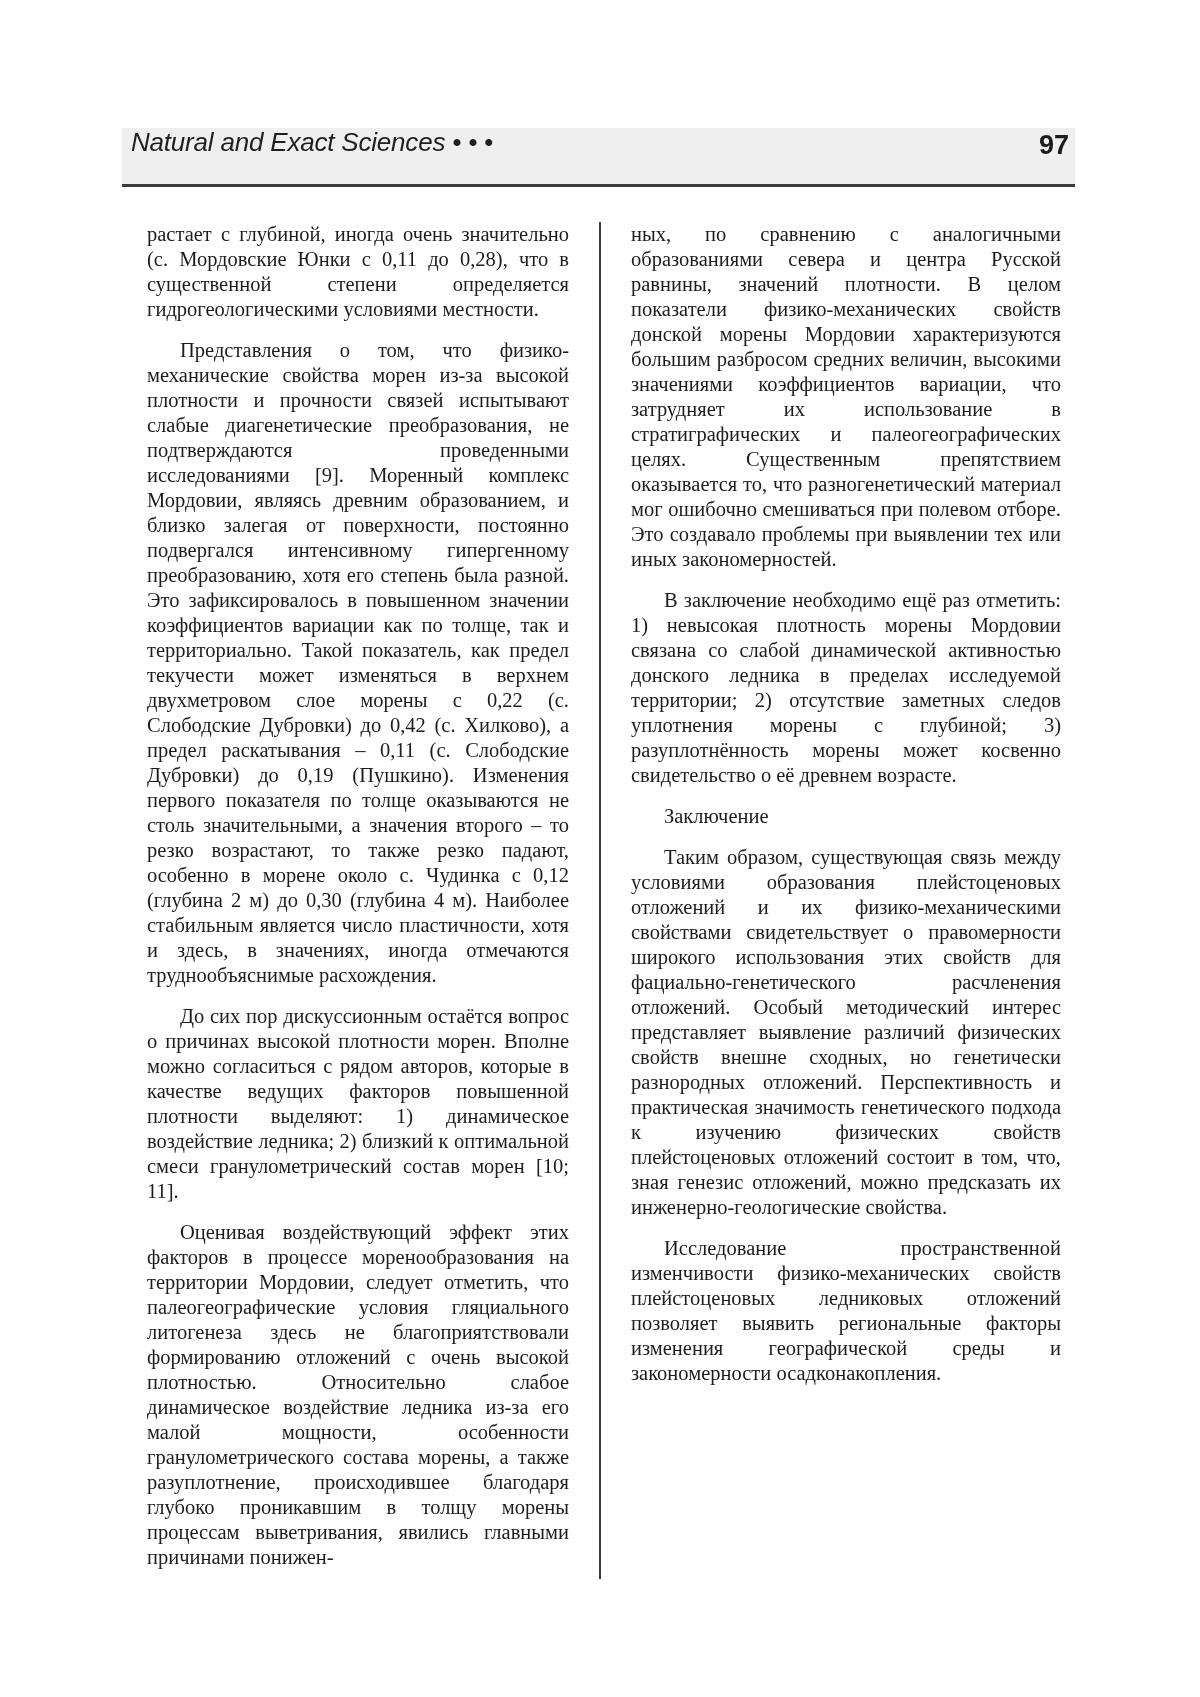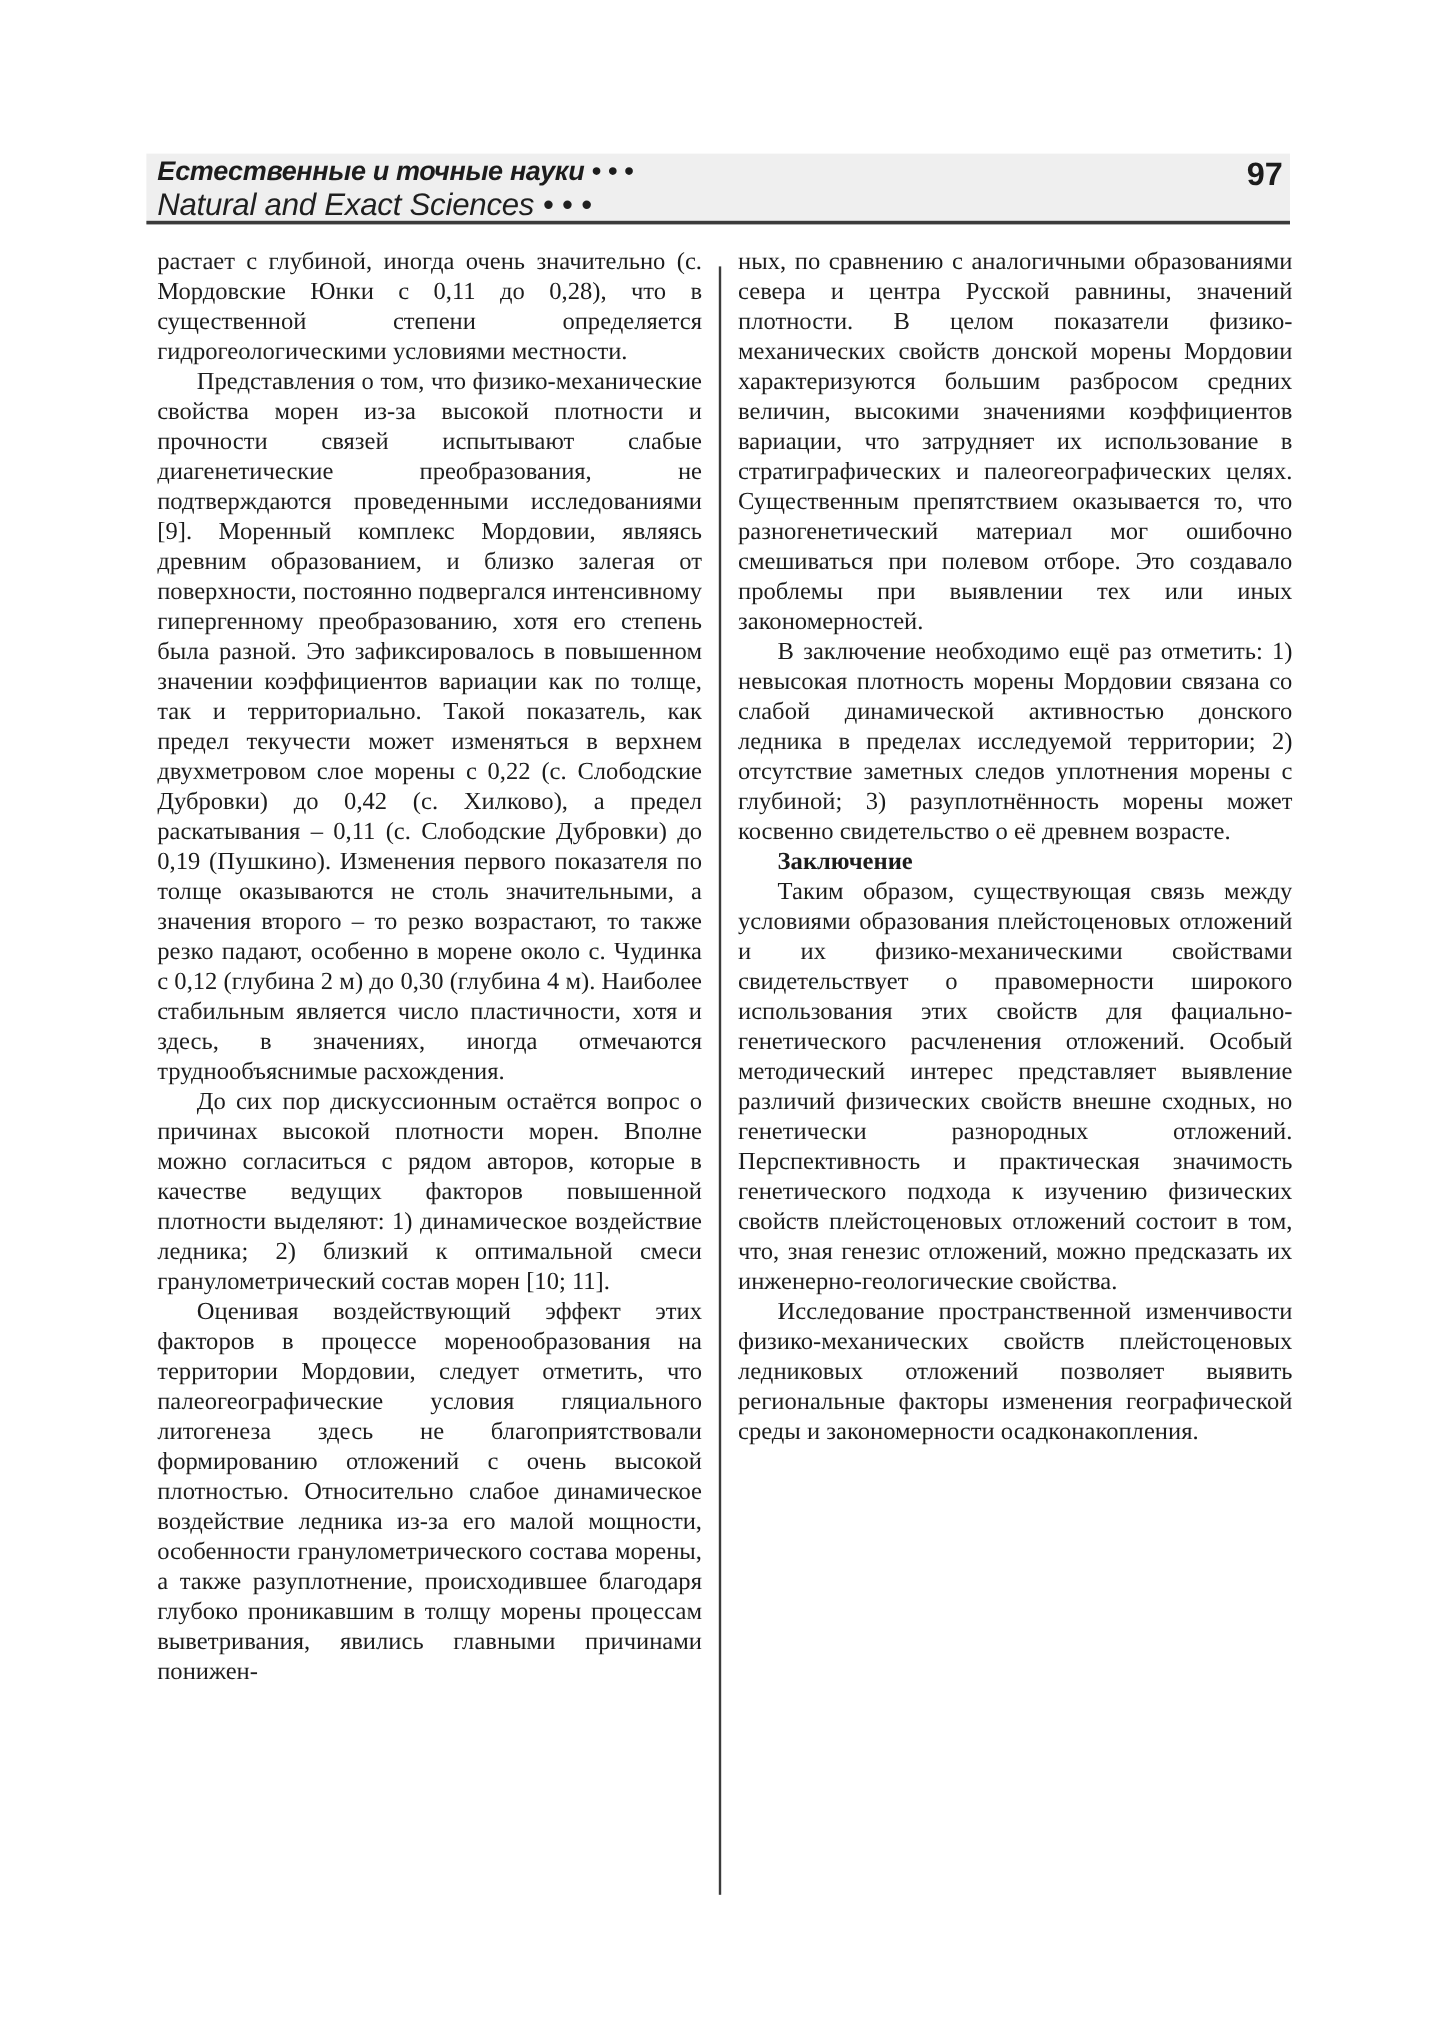--- a/index.html
+++ b/index.html
@@ -73,39 +73,38 @@
     line-height: 25px;
   }
   .col-left  { width: 454px; }
   .col-right { flex: 1; }
   .sep {
     width: 2px;
     background: #3c3c3c;
     margin: 16px 14px 12px 14px;
   }
   .col p {
-    margin: 0;
+    margin: 16px;
     text-align: justify;
     hyphens: auto;
     -webkit-hyphens: auto;
   }
   .ind { text-indent: 33px; }
   .heading {
-    font-weight: bold;
+    font-weight: normal;
     text-align: center;
   }
 </style>
 </head>
 <body>
 
 <div class="page">
 
   <div class="header-band">
     <div class="header-titles">
-      <div class="title-ru">Естественные и точные науки • • •</div>
       <div class="title-en">Natural and Exact Sciences • • •</div>
     </div>
     <div class="page-num">97</div>
   </div>
 
   <div class="columns">
 
     <div class="col col-left">
       <p>растает с глубиной, иногда очень значительно (с. Мордовские Юнки с 0,11 до 0,28), что в существенной степени определяется гидрогеологическими условиями местности.</p>
       <p class="ind">Представления о том, что физико-механические свойства морен из-за высокой плотности и прочности связей испытывают слабые диагенетические преобразования, не подтверждаются проведенными исследованиями [9]. Моренный комплекс Мордовии, являясь древним образованием, и близко залегая от поверхности, постоянно подвергался интенсивному гипергенному преобразованию, хотя его степень была разной. Это зафиксировалось в повышенном значении коэффициентов вариации как по толще, так и территориально. Такой показатель, как предел текучести может изменяться в верхнем двухметровом слое морены с 0,22 (с. Слободские Дубровки) до 0,42 (с. Хилково), а предел раскатывания – 0,11 (с. Слободские Дубровки) до 0,19 (Пушкино). Изменения первого показателя по толще оказываются не столь значительными, а значения второго – то резко возрастают, то также резко падают, особенно в морене около с. Чудинка с 0,12 (глубина 2 м) до 0,30 (глубина 4 м). Наиболее стабильным является число пластичности, хотя и здесь, в значениях, иногда отмечаются труднообъяснимые расхождения.</p>

